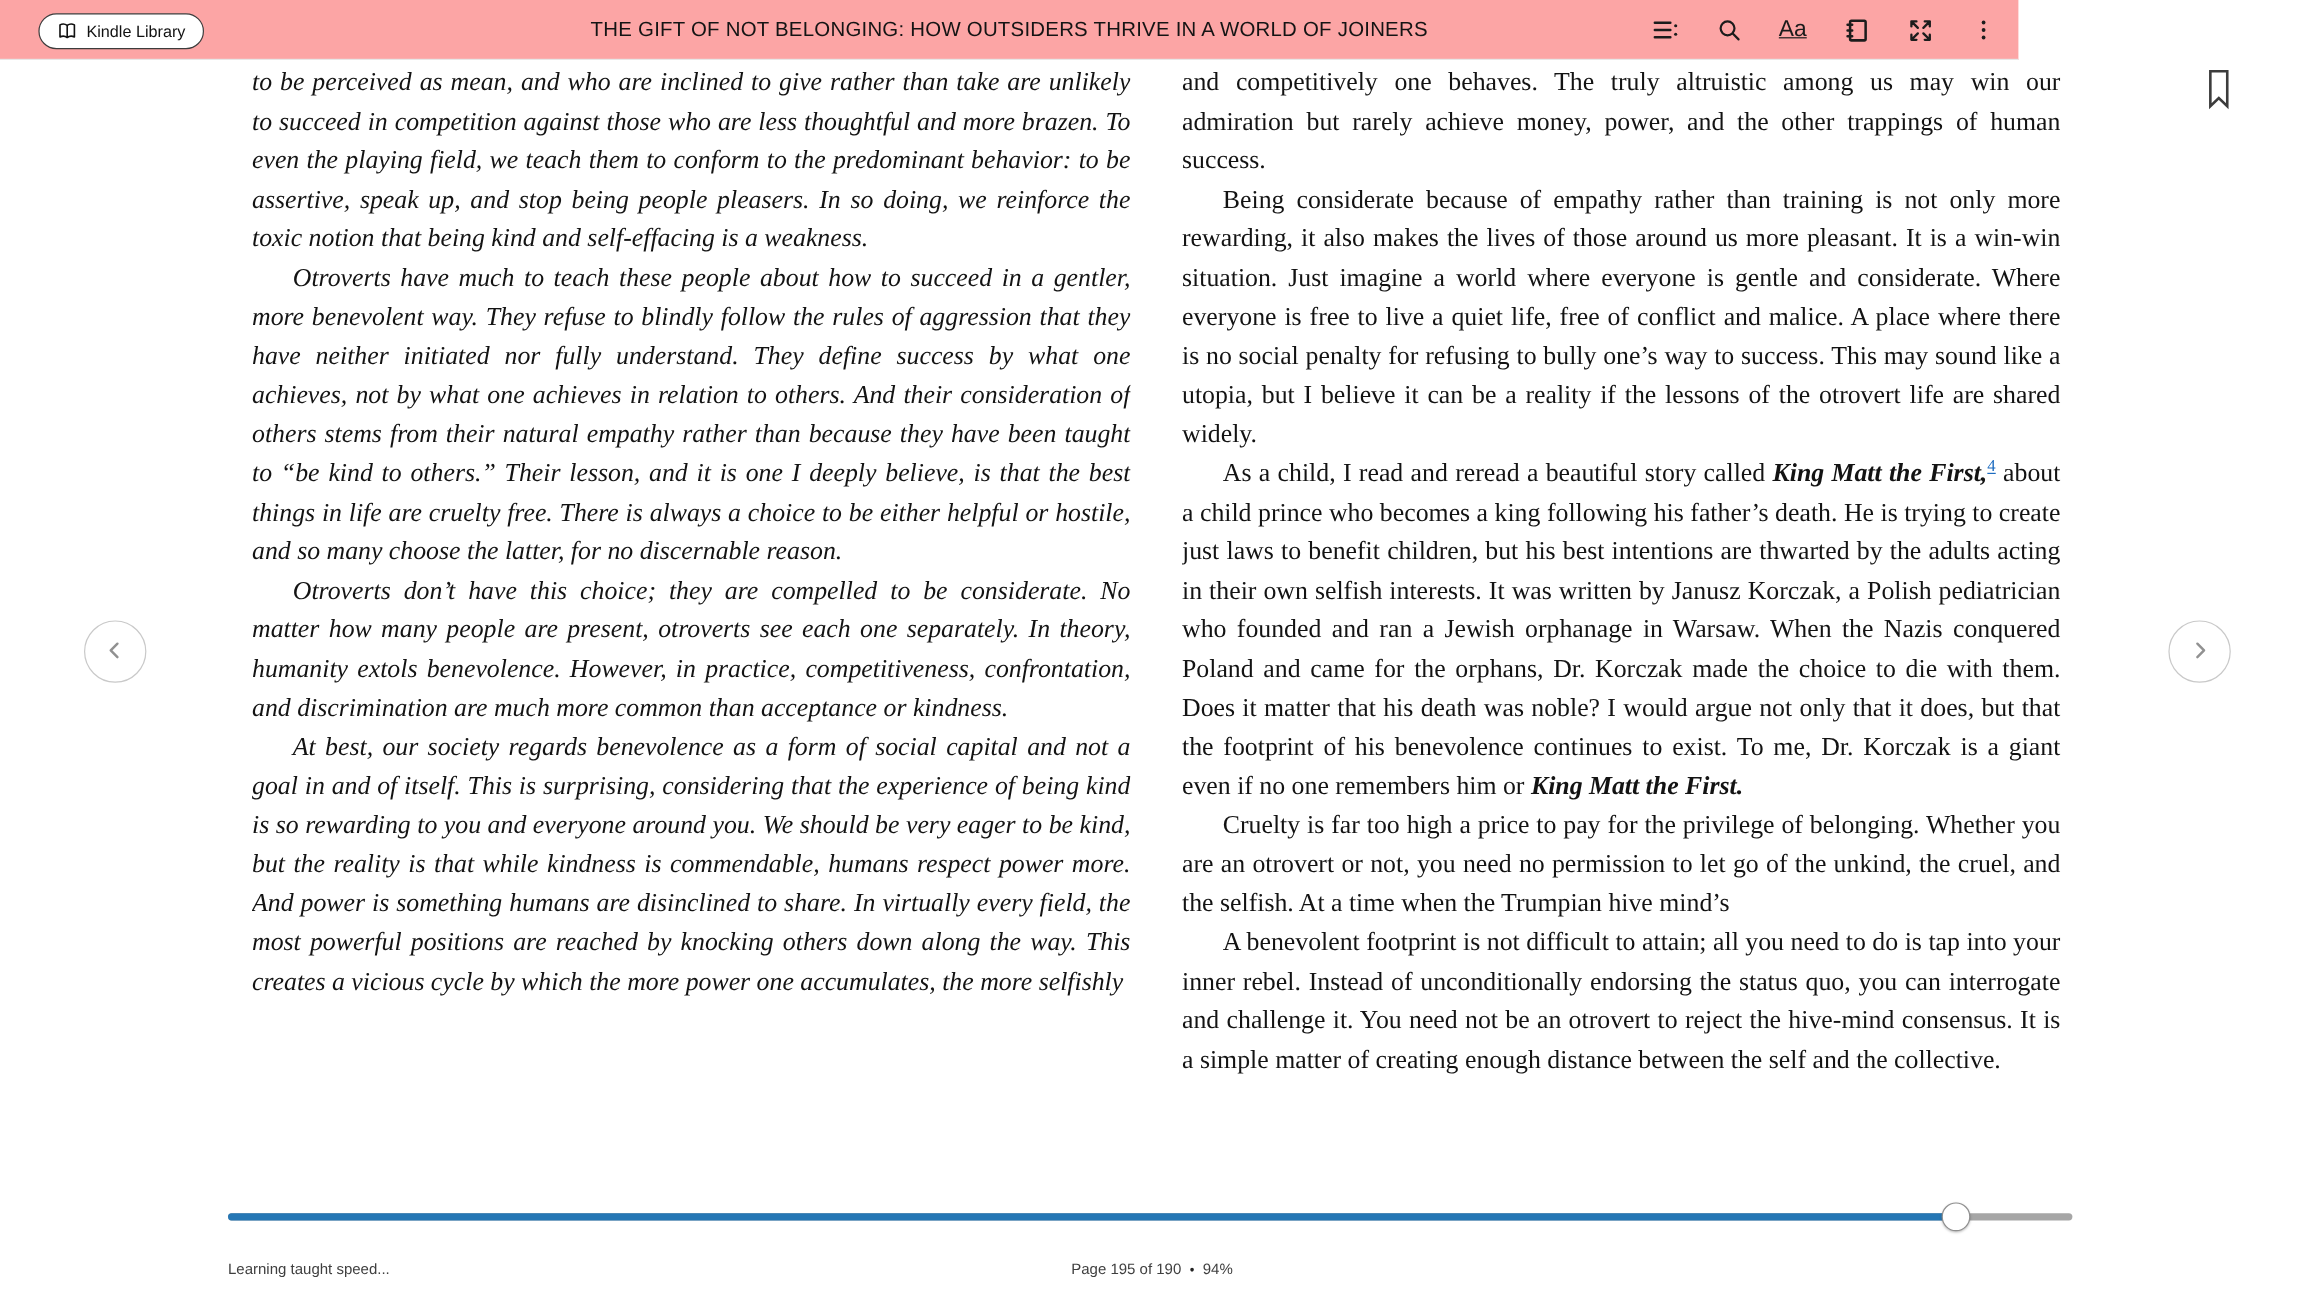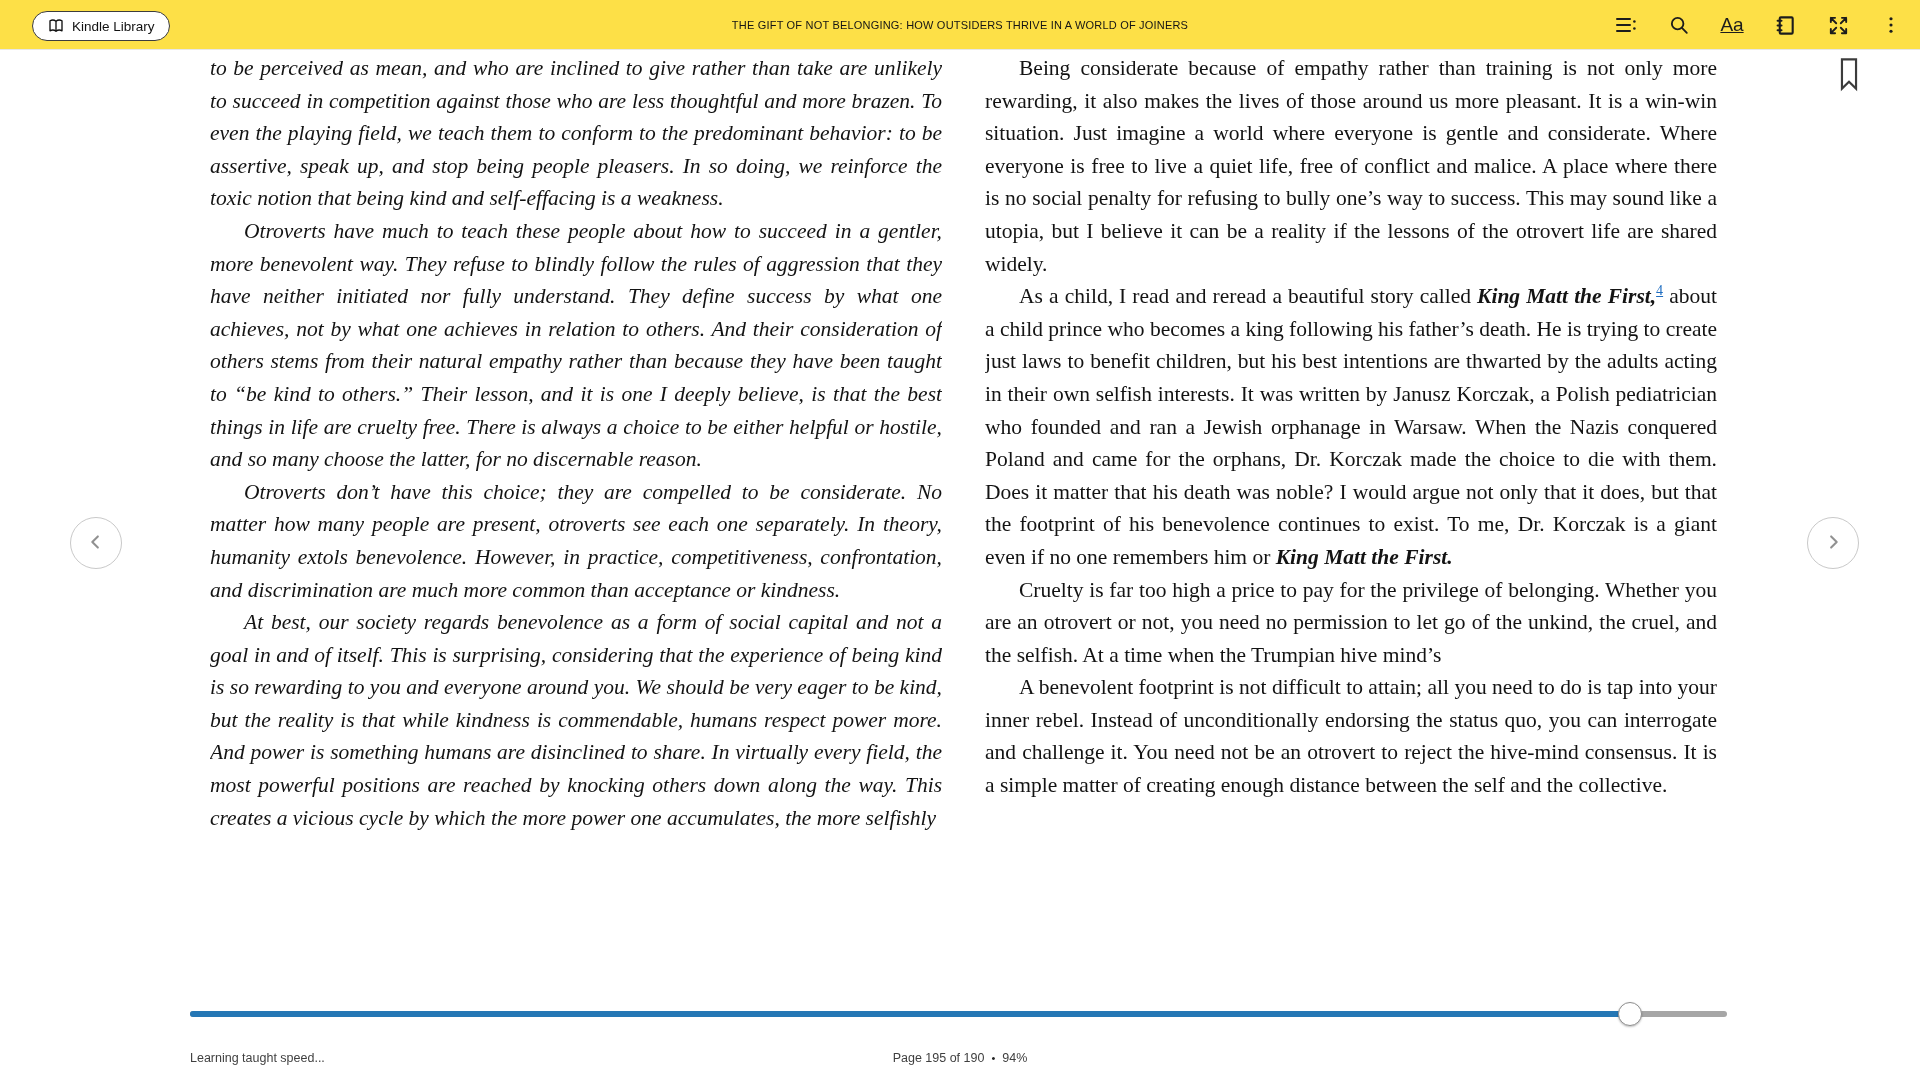--- a/index.html
+++ b/index.html
@@ -1,29 +1,29 @@
 <!DOCTYPE html>
 <html><head>
 <meta charset="utf-8">
 <style>
   * { margin:0; padding:0; box-sizing:border-box; }
   html,body { width:1920px; height:1080px; background:#ffffff; overflow:hidden;
               font-family:"Liberation Sans", sans-serif; }
 
   
-  .topbar { position:absolute; left:0; top:0; width:1920px; height:50px;
-            background:#fde047; border-bottom:1px solid #e7e7e7; }
+  .topbar { position:absolute; left:0; top:0; width:1682px; height:50px;
+            background:#fca5a5; border-bottom:1px solid #e7e7e7; }
   .lib-btn { position:absolute; left:32px; top:11px; height:30px;
              display:flex; align-items:center; gap:7px; padding:0 14px;
              border:1.5px solid #3d3d3d; border-radius:16px; background:#fff;
              font-size:13.5px; color:#111; cursor:pointer; }
   .lib-btn svg { display:block; }
   .book-title { position:absolute; left:0; right:0; top:0; height:50px;
                 display:flex; align-items:center; justify-content:center;
-                font-size:11px; letter-spacing:.2px; color:#141414; }
+                font-size:17px; letter-spacing:.2px; color:#141414; }
   .toolbar { position:absolute; right:16px; top:0; height:50px;
              display:flex; align-items:center; gap:27px; color:#1c1c1c; }
   .tool-btn { width:26px; height:26px; display:flex; align-items:center;
               justify-content:center; cursor:pointer; color:#1c1c1c; }
   .aa-label { font-size:19px; font-weight:400; color:#1c1c1c; letter-spacing:0;text-decoration:underline; }
 
   .bookmark { position:absolute; right:58px; top:57px; cursor:pointer; color:#3c3c3c; }
 
   
   .column { position:absolute; top:52px; width:732px; height:930px; overflow:hidden;
@@ -121,20 +121,21 @@
   </svg>
 </div>
 
 <div class="column column-left">
     <p class="para"><span>to be perceived as mean, and who are inclined to give rather than take are unlikely to succeed in competition against those who are less thoughtful and more brazen. To even the playing field, we teach them to conform to the predominant behavior: to be assertive, speak up, and stop being people pleasers. In so doing, we reinforce the toxic notion that being kind and self-effacing is a weakness.</span></p>
     <p class="para indent"><span>Otroverts have much to teach these people about how to succeed in a gentler, more benevolent way. They refuse to blindly follow the rules of aggression that they have neither initiated nor fully understand. They define success by what one achieves, not by what one achieves in relation to others. And their consideration of others stems from their natural empathy rather than because they have been taught to “be kind to others.” Their lesson, and it is one I deeply believe, is that the best things in life are cruelty free. There is always a choice to be either helpful or hostile, and so many choose the latter, for no discernable reason.</span></p>
     <p class="para indent"><span>Otroverts don’t have this choice; they are compelled to be considerate. No matter how many people are present, otroverts see each one separately. In theory, humanity extols benevolence. However, in practice, competitiveness, confrontation, and discrimination are much more common than acceptance or kindness.</span></p>
     <p class="para indent"><span>At best, our society regards benevolence as a form of social capital and not a goal in and of itself. This is surprising, considering that the experience of being kind is so rewarding to you and everyone around you. We should be very eager to be kind, but the reality is that while kindness is commendable, humans respect power more. And power is something humans are disinclined to share. In virtually every field, the most powerful positions are reached by knocking others down along the way. This creates a vicious cycle by which the more power one accumulates, the more selfishly</span></p>
   </div>
 <div class="column column-right">
+    <p class="para"><span>and competitively one behaves. The truly altruistic among us may win our admiration but rarely achieve money, power, and the other trappings of human success.</span></p>
     <p class="para indent"><span>Being considerate because of empathy rather than training is not only more rewarding, it also makes the lives of those around us more pleasant. It is a win-win situation. Just imagine a world where everyone is gentle and considerate. Where everyone is free to live a quiet life, free of conflict and malice. A place where there is no social penalty for refusing to bully one’s way to success. This may sound like a utopia, but I believe it can be a reality if the lessons of the otrovert life are shared widely.</span></p>
     <p class="para indent"><span>As a child, I read and reread a beautiful story called </span><span class="italic">King Matt the First,</span><a href="#" class="footnote-link sup">4</a><span> about a child prince who becomes a king following his father’s death. He is trying to create just laws to benefit children, but his best intentions are thwarted by the adults acting in their own selfish interests. It was written by Janusz Korczak, a Polish pediatrician who founded and ran a Jewish orphanage in Warsaw. When the Nazis conquered Poland and came for the orphans, Dr. Korczak made the choice to die with them. Does it matter that his death was noble? I would argue not only that it does, but that the footprint of his benevolence continues to exist. To me, Dr. Korczak is a giant even if no one remembers him or </span><span class="italic">King Matt the First.</span></p>
     <p class="para indent"><span>Cruelty is far too high a price to pay for the privilege of belonging. Whether you are an otrovert or not, you need no permission to let go of the unkind, the cruel, and the selfish. At a time when the Trumpian hive mind’s</span></p>
     <p class="para indent"><span>A benevolent footprint is not difficult to attain; all you need to do is tap into your inner rebel. Instead of unconditionally endorsing the status quo, you can interrogate and challenge it. You need not be an otrovert to reject the hive-mind consensus. It is a simple matter of creating enough distance between the self and the collective.</span></p>
   </div>
 
 <button class="nav-btn nav-prev">
   <span>
     <svg width="26" height="26" viewBox="0 0 28 28" fill="none" stroke="currentColor" stroke-width="2.2" stroke-linecap="round" stroke-linejoin="round">
       <polyline points="16,8 10,14 16,20"></polyline>

